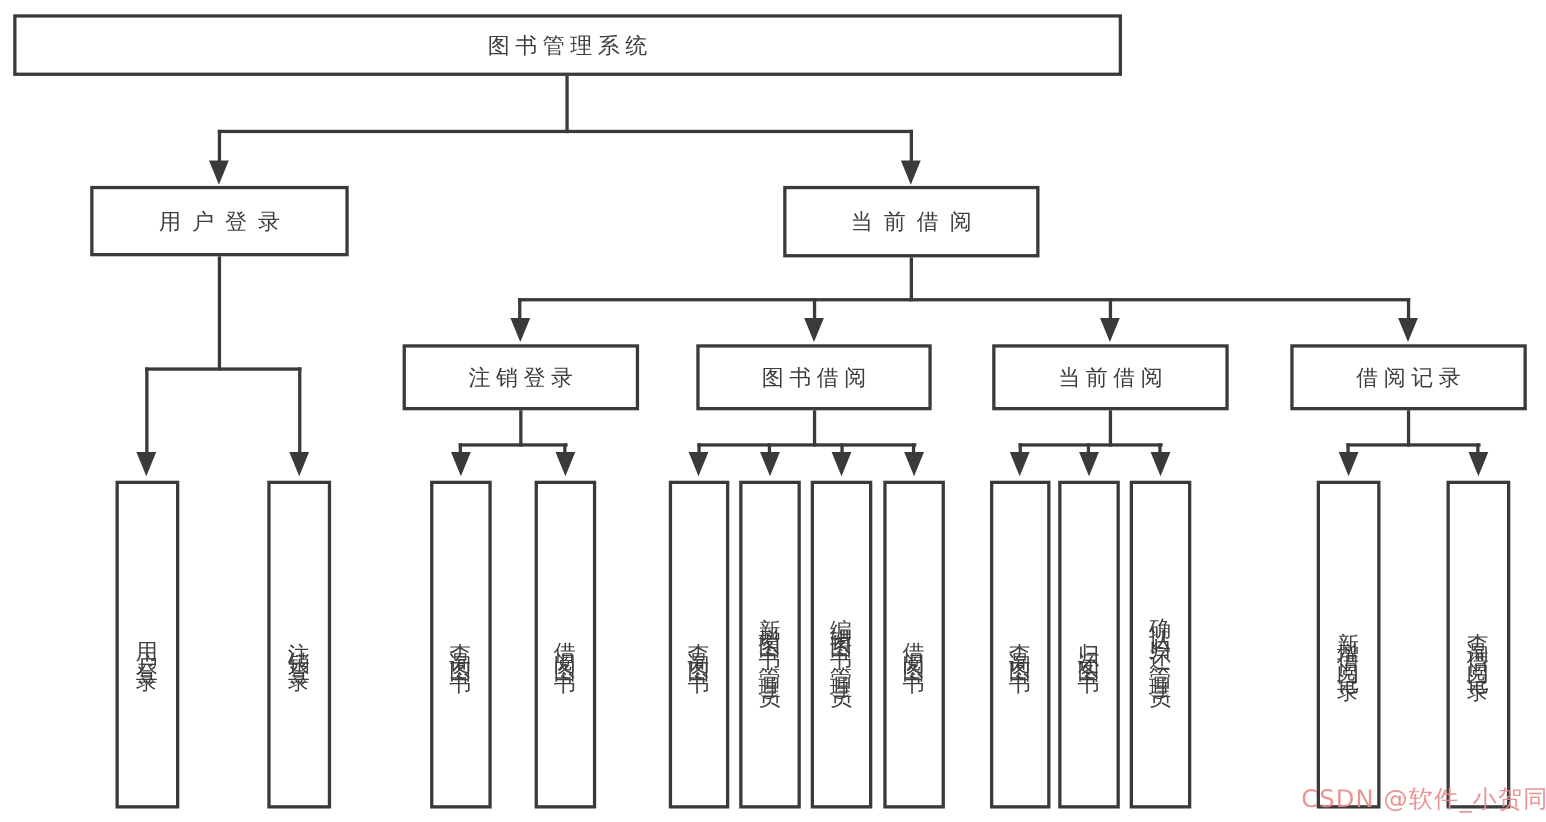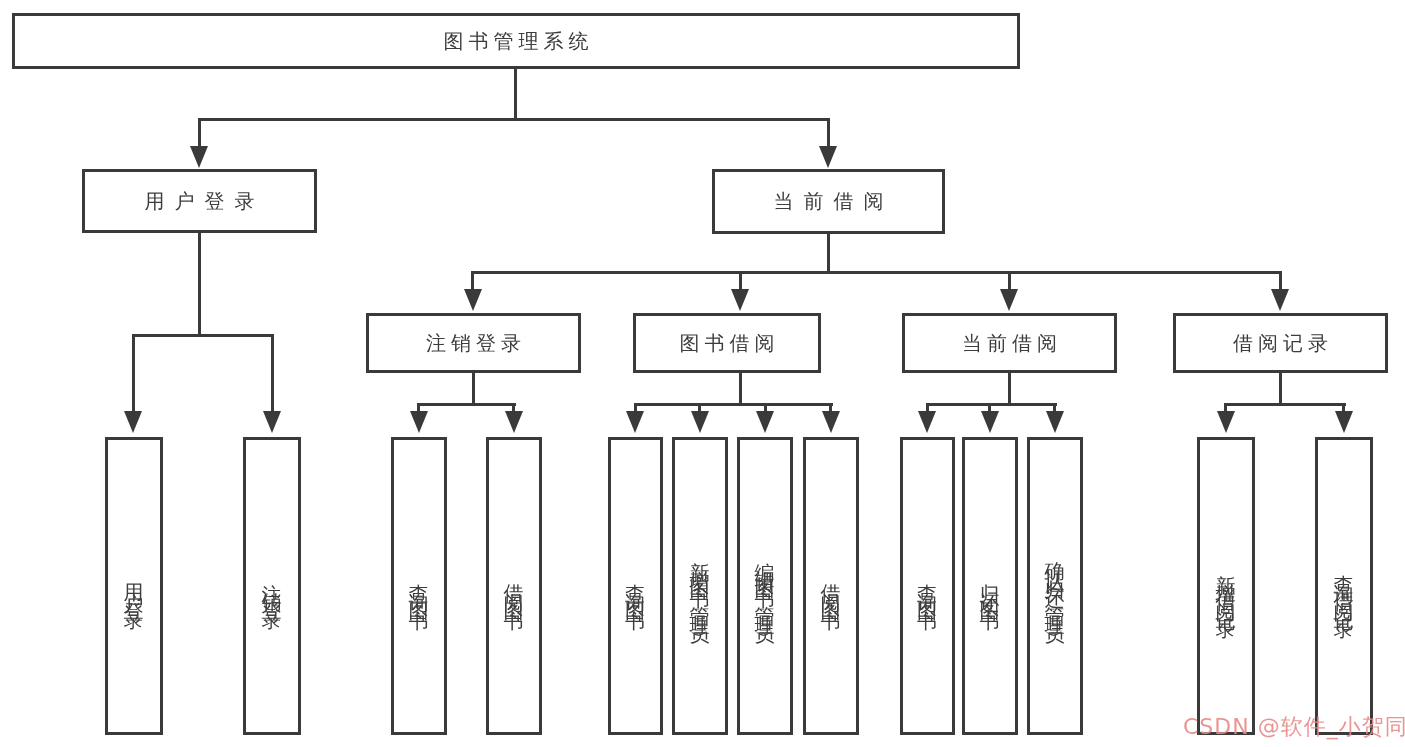--- a/index.html
+++ b/index.html
@@ -65,21 +65,21 @@
   <div class="ln" style="left:739px;top:271px;width:3px;height:20px;"></div>
   <div class="ar" style="left:731px;top:289px;"></div>
   <div class="ln" style="left:1008px;top:271px;width:3px;height:20px;"></div>
   <div class="ar" style="left:1000px;top:289px;"></div>
   <div class="ln" style="left:1279px;top:271px;width:3px;height:20px;"></div>
   <div class="ar" style="left:1271px;top:289px;"></div>
 
   <div class="bx l3" style="left:366px;top:313px;width:215px;height:60px;">
     <span>注销登录</span>
   </div>
-  <div class="bx l3" style="left:633px;top:313px;width:188px;height:60px;text-align:center;">
+  <div class="bx l3" style="left:633px;top:313px;width:214px;height:60px;text-align:center;">
     <span>图书借阅</span>
   </div>
   <div class="bx l3" style="left:1173px;top:313px;width:215px;height:60px;">
     <span>借阅记录</span>
   </div>
   <div class="bx l3" style="left:902px;top:313px;width:215px;height:60px;">
     <span>当前借阅</span>
   </div>
 
   <div class="ln" style="left:472px;top:373px;width:3px;height:33px;"></div>

